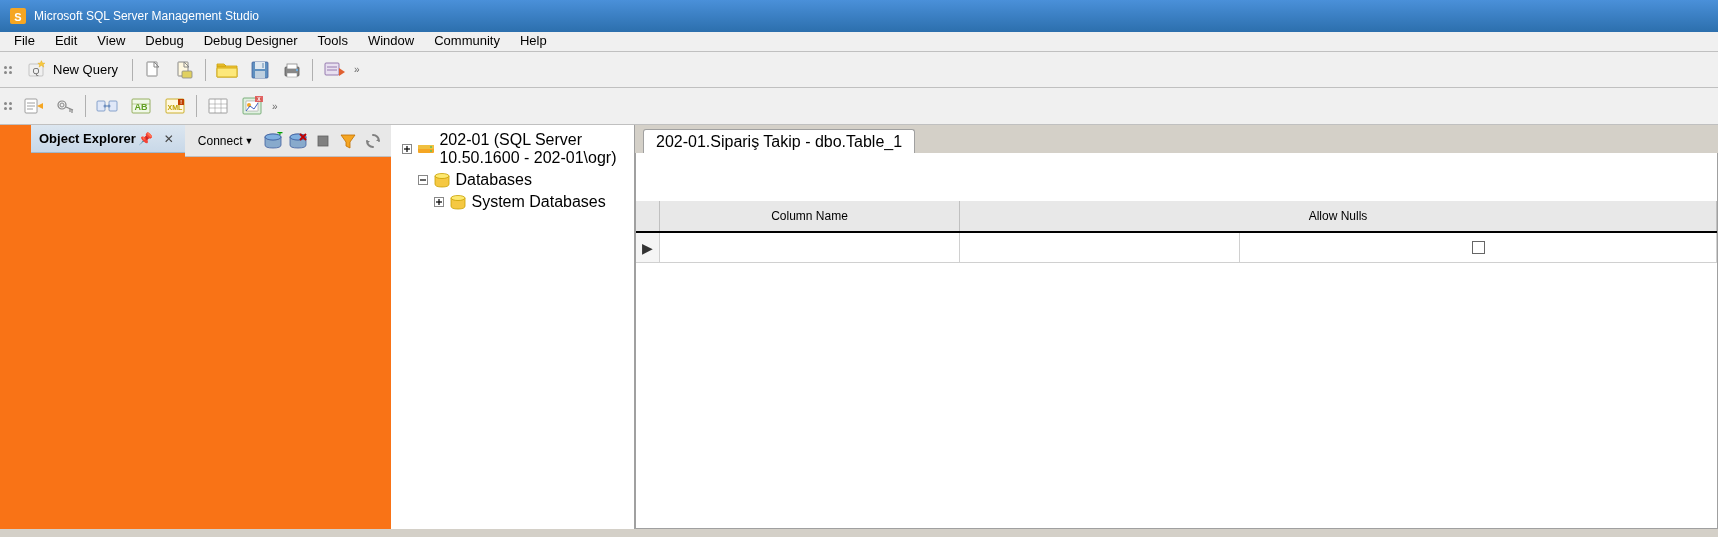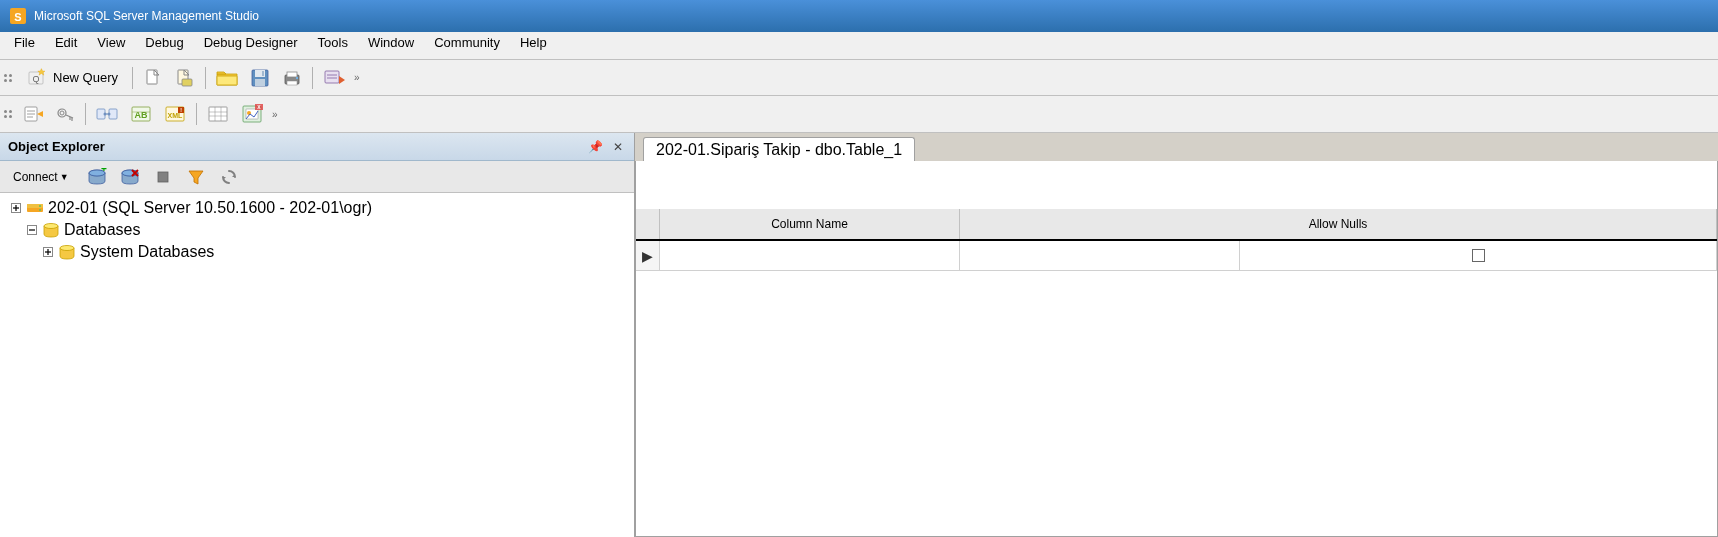--- a/index.html
+++ b/index.html
@@ -28,24 +28,24 @@
       margin-right: 6px;
     }
     #title-bar-text {
       font-size: 12px;
       font-weight: normal;
       color: white;
     }
 
     
     #menu-bar {
-      height: 28px;
+      height: 20px;
       background: #f0f0f0;
       display: flex;
-      align-items: flex-start;
+      align-items: flex-end;
       padding: 0 4px;
       border-bottom: 1px solid #c0c0c0;
     }
     .menu-item {
       padding: 3px 10px;
       font-size: 13px;
       color: #000;
       cursor: pointer;
       border-radius: 2px;
     }
@@ -110,25 +110,26 @@
     
     #main-content {
       display: flex;
       height: calc(537px - 32px - 28px - 73px);
       background: #d4d0c8;
     }
 
     
     #object-explorer {
       width: 635px;
-      background: #404040;
+      background: #f97316;
       border-right: 1px solid #a0a0a0;
       display: flex;
-      flex-direction: column;
+      flex-direction: row;
       flex-shrink: 0;
+      padding-left: 31px;
     }
     #object-explorer-header {
       height: 28px;
       background: linear-gradient(to bottom, #dce6f0 0%, #c8d8e8 100%);
       border-bottom: 1px solid #a0b8cc;
       display: flex;
       align-items: center;
       padding: 0 8px;
       justify-content: space-between;
     }
@@ -148,21 +149,21 @@
       cursor: pointer;
       padding: 1px 3px;
     }
     #oe-toolbar {
       height: 32px;
       background: #e8e8e8;
       border-bottom: 1px solid #c0c0c0;
       display: flex;
       align-items: center;
       padding: 0 6px;
-      gap: 9px;
+      gap: 1px;
     }
     #connect-btn {
       display: flex;
       align-items: center;
       gap: 2px;
       padding: 2px 6px;
       cursor: pointer;
       font-size: 12px;
       border: 1px solid transparent;
       border-radius: 2px;

